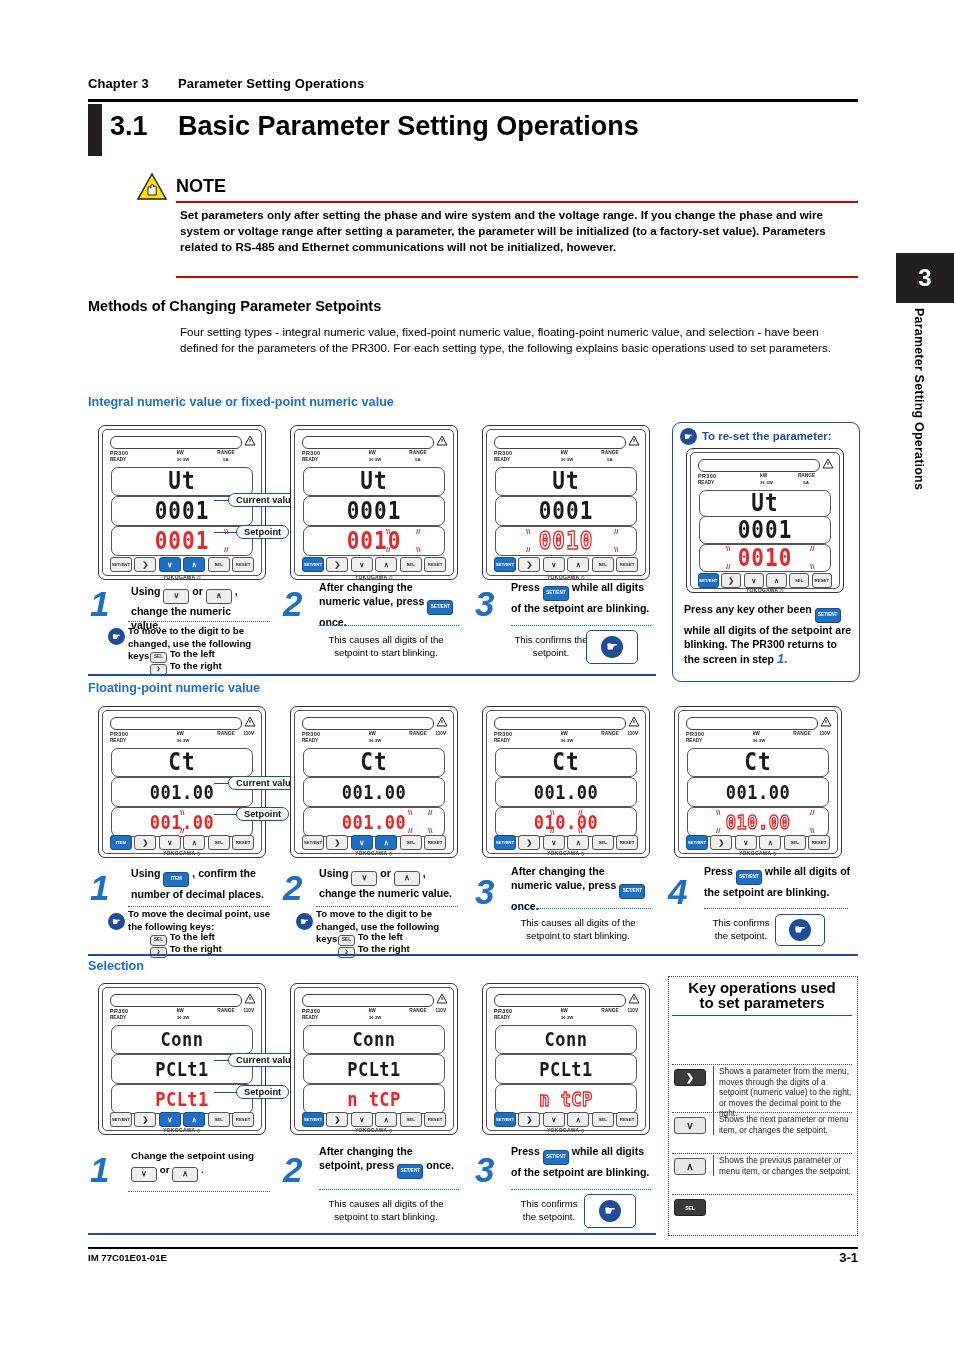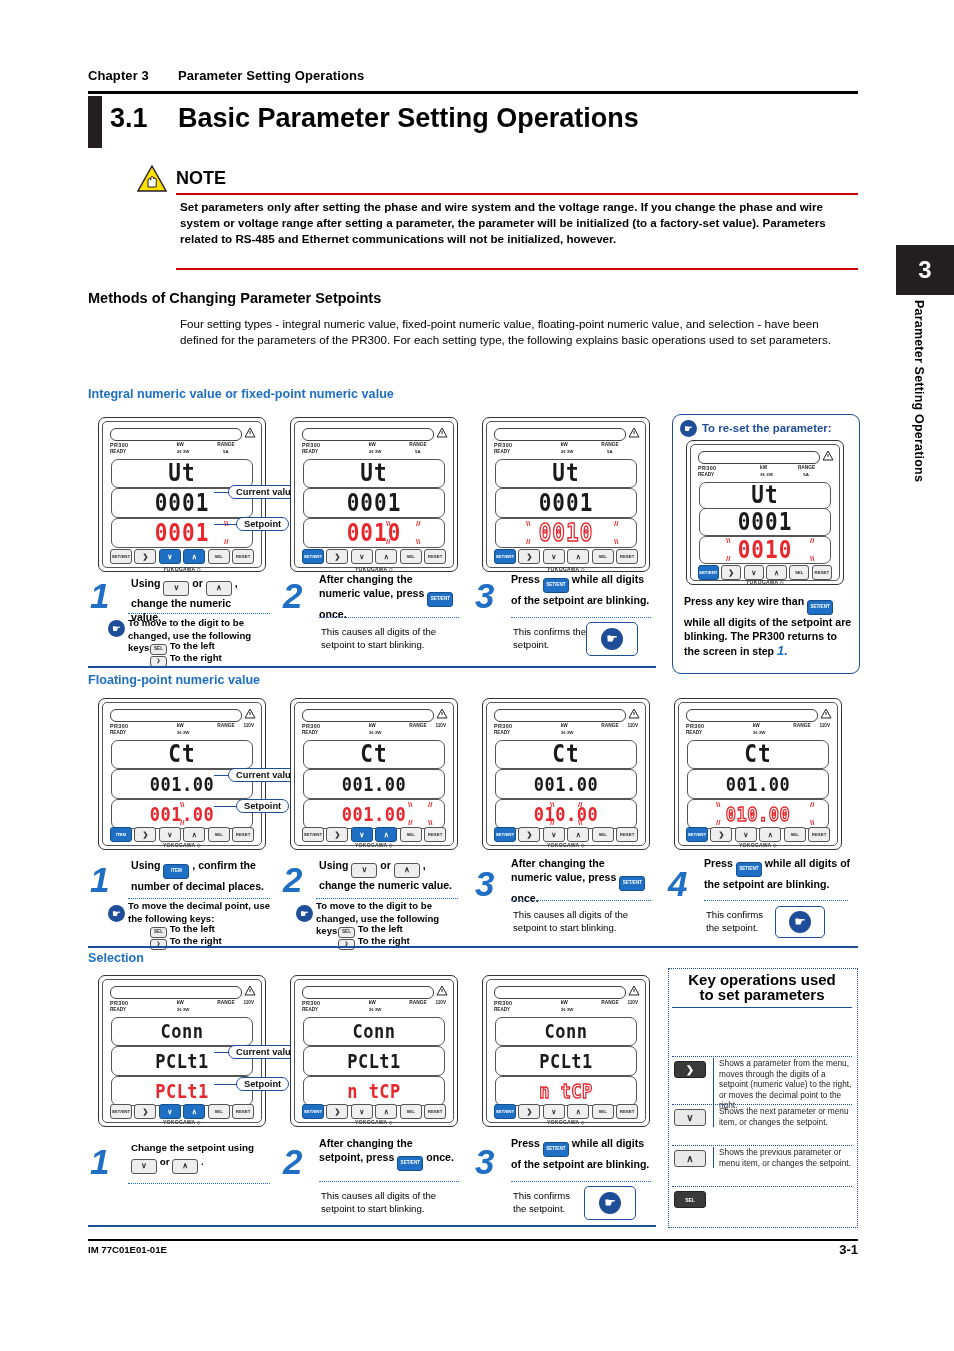--- a/index.html
+++ b/index.html
@@ -1,21 +1,21 @@
 <!DOCTYPE html>
 <html><head>
 <meta charset="utf-8">
 <style>
   html,body{margin:0;padding:0;}
   body{
     width:954px;height:1351px;background:#ffffff;
     font-family:"Liberation Sans",sans-serif;color:#000;
     position:relative;overflow:hidden;
   }
-  .page{position:absolute;left:0;top:0;width:954px;height:1220px;text-decoration:underline;}
+  .page{position:absolute;left:0;top:8px;width:954px;height:1220px;text-decoration:underline;}
 
   
   .chapter-line{position:absolute;left:88px;top:68px;font-size:13px;font-weight:bold;letter-spacing:.1px;}
   .chapter-line .ch{display:inline-block;width:90px;}
   .hdr-rule{position:absolute;left:88px;top:91px;width:770px;height:3px;background:#000;}
   .sect-bar{position:absolute;left:88px;top:96px;width:14px;height:52px;background:#231f20;}
   .sect-num{position:absolute;left:110px;top:103px;font-size:27px;font-weight:bold;}
   .sect-title{position:absolute;left:178px;top:103px;font-size:27px;font-weight:bold;}
 
   
@@ -77,21 +77,21 @@
 
   
   .callout{position:absolute;border:1.6px solid #1f4e99;border-radius:9px;background:#fff;
            font-size:9.3px;font-weight:bold;color:#111;padding:1px 7px;white-space:nowrap;}
   .cal-line{position:absolute;background:#1f4e99;height:1.4px;}
 
   
   .stepnum{position:absolute;font-size:35px;font-weight:bold;color:#1f6fc4;font-style:italic;line-height:1;}
   .steptxt{position:absolute;font-size:10.6px;font-weight:bold;line-height:14.4px;}
   .subtxt{position:absolute;font-size:9.6px;font-weight:bold;line-height:12.6px;}
-  .plain{position:absolute;font-size:9.6px;line-height:13px;font-weight:normal;}
+  .plain{position:absolute;font-size:9.6px;line-height:13px;font-weight:normal;text-align:center;}
   .dotrule{position:absolute;border-top:1.6px dotted #1f6fc4;}
   .solidrule{position:absolute;background:#1f4e99;height:1.6px;}
 
   
   .kbtn{display:inline-block;vertical-align:-3px;border:1px solid #555;border-radius:3px;background:#eee;
         width:24px;height:13px;line-height:12px;text-align:center;font-size:6px;font-weight:bold;color:#333;}
   .kbtn.blue{background:#1f6fc4;border-color:#14508f;color:#fff;font-size:4.6px;}
   .kbtn.sm{width:15px;height:9px;line-height:8px;font-size:4.6px;vertical-align:-1px;}
   .kbtn .ar{font-size:8px;line-height:11px;}
 
@@ -405,21 +405,21 @@
             <span>SEL</span>
           </div>
         <div class="key">
             <span>RESET</span>
           </div>
       </div>
       <div class="brand" style="top:134px;">YOKOGAWA ◇</div>
     </div>
   </div>
   <div class="steptxt" style="left:684px;top:594px;width:168px;">
-    <span>Press any key wire than</span>
+    <span>Press any key other been</span>
     <span class="kbtn blue"><span>SET/ENT</span></span>
     <span>while all digits of the setpoint are blinking. The PR300 returns to the screen in step</span>
     <span style="color:#1f6fc4;font-style:italic;font-size:13px;">1.</span>
   </div>
 
   <div class="sub-head" style="left:88px;top:673px;">Floating-point numeric value</div>
 
   <div class="dev" style="left:98px;top:698px;width:168px;height:152px;">
     <div class="inner">
       <div class="slot"></div>

